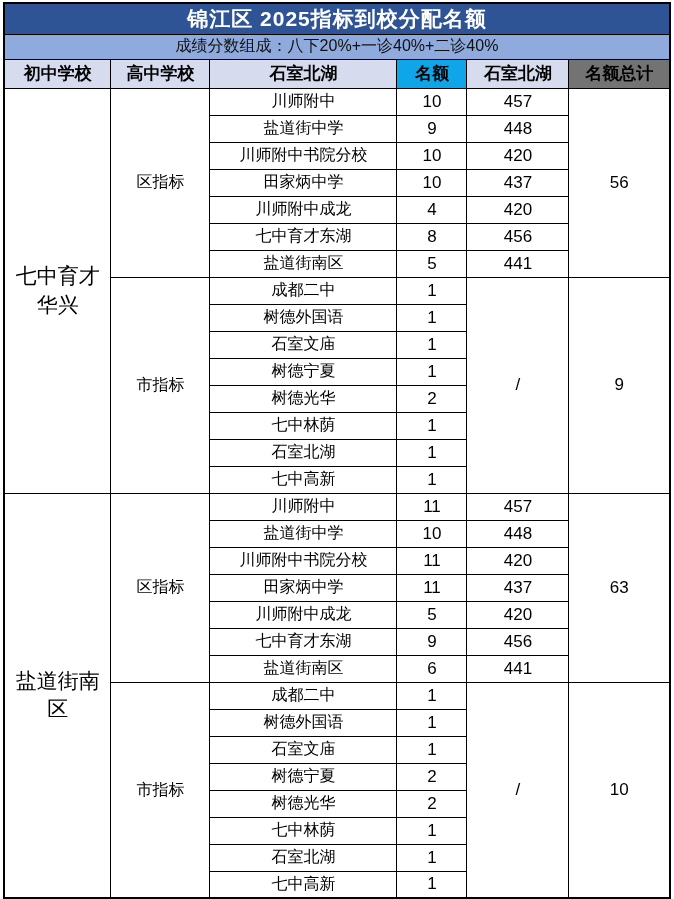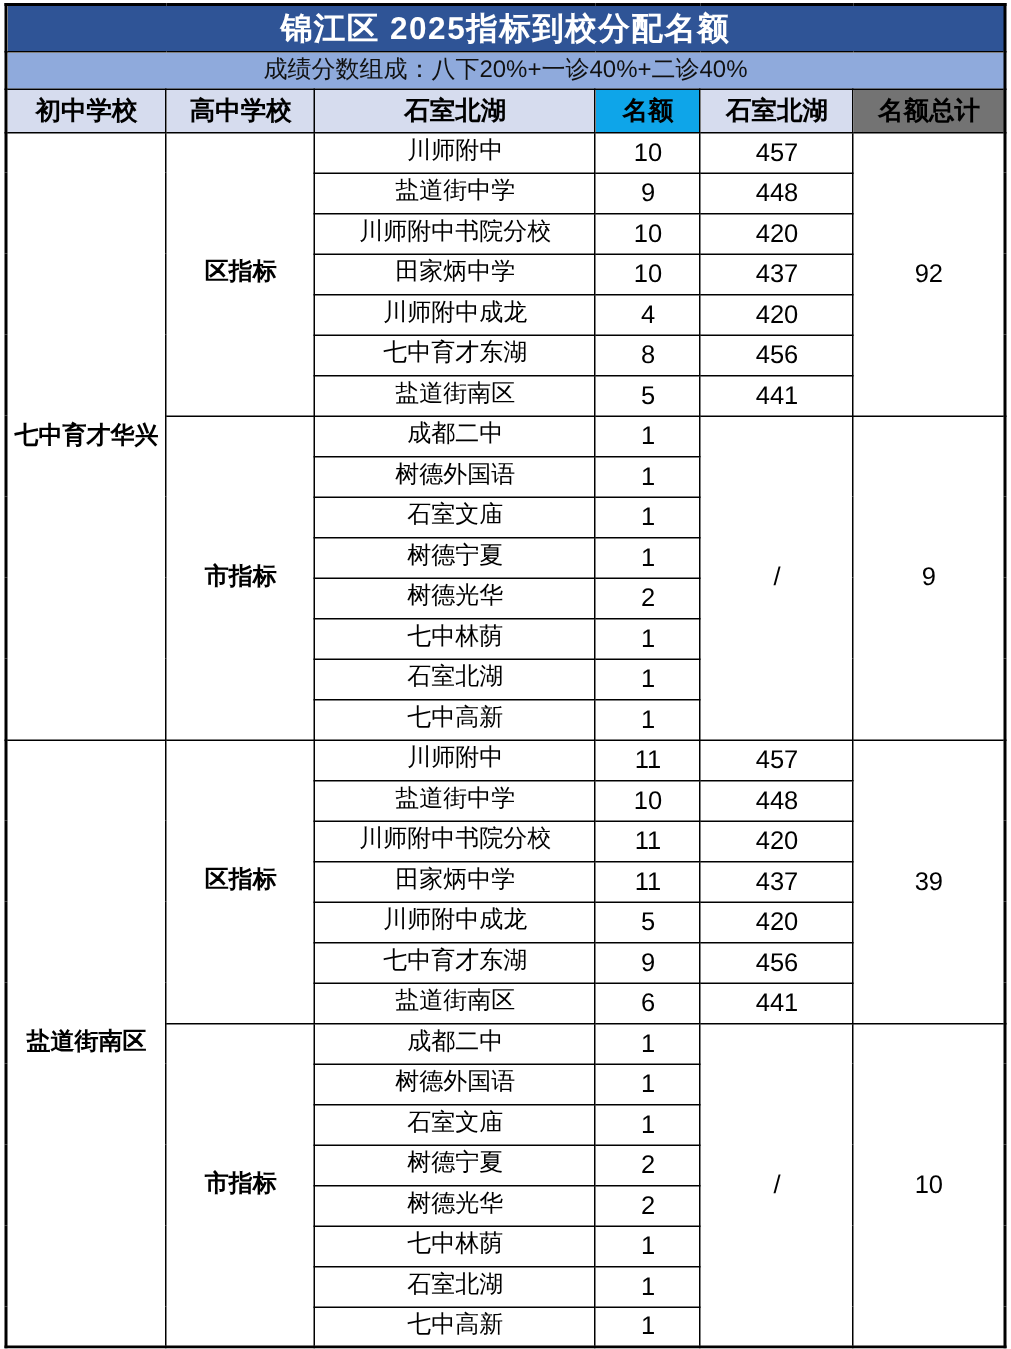--- a/index.html
+++ b/index.html
@@ -44,22 +44,22 @@
     color: #000;
   }
   tbody td {
     font-size: 16px;
     color: #000;
     line-height: 1.15;
   }
   td.num { font-size: 17px; }
   td.total-cell { font-size: 17px; }
   td.cutoff-merged-cell { font-size: 17px; }
-  td.junior-cell { font-size: 16px; line-height: 1.35; font-weight: bold; }
-  td.quota-type-cell { font-size: 16px; font-weight: bold; }
+  td.junior-cell { font-size: 21px; line-height: 1.35; }
+  td.quota-type-cell { font-size: 16px; }
 </style>
 </head>
 <body>
 
 <table class="alloc">
   <colgroup>
     <col style="width:107px">
     <col style="width:99px">
     <col style="width:187px">
     <col style="width:70px">
@@ -82,21 +82,21 @@
       <th style="background: #737373;">名额总计</th>
     </tr>
   </thead>
   <tbody id="table-body">
       <tr>
         <td class="junior-cell" rowspan="15">七中育才华兴</td>
         <td class="quota-type-cell" rowspan="7">区指标</td>
         <td>川师附中</td>
         <td class="num">10</td>
         <td class="num">457</td>
-        <td class="total-cell" rowspan="7">92</td>
+        <td class="total-cell" rowspan="7">56</td>
       </tr>
       <tr>
         <td>盐道街中学</td>
         <td class="num">9</td>
         <td class="num">448</td>
       </tr>
       <tr>
         <td>川师附中书院分校</td>
         <td class="num">10</td>
         <td class="num">420</td>
@@ -155,21 +155,21 @@
       <tr>
         <td>七中高新</td>
         <td class="num">1</td>
       </tr>
       <tr>
         <td class="junior-cell" rowspan="15">盐道街南区</td>
         <td class="quota-type-cell" rowspan="7">区指标</td>
         <td>川师附中</td>
         <td class="num">11</td>
         <td class="num">457</td>
-        <td class="total-cell" rowspan="7">39</td>
+        <td class="total-cell" rowspan="7">63</td>
       </tr>
       <tr>
         <td>盐道街中学</td>
         <td class="num">10</td>
         <td class="num">448</td>
       </tr>
       <tr>
         <td>川师附中书院分校</td>
         <td class="num">11</td>
         <td class="num">420</td>

